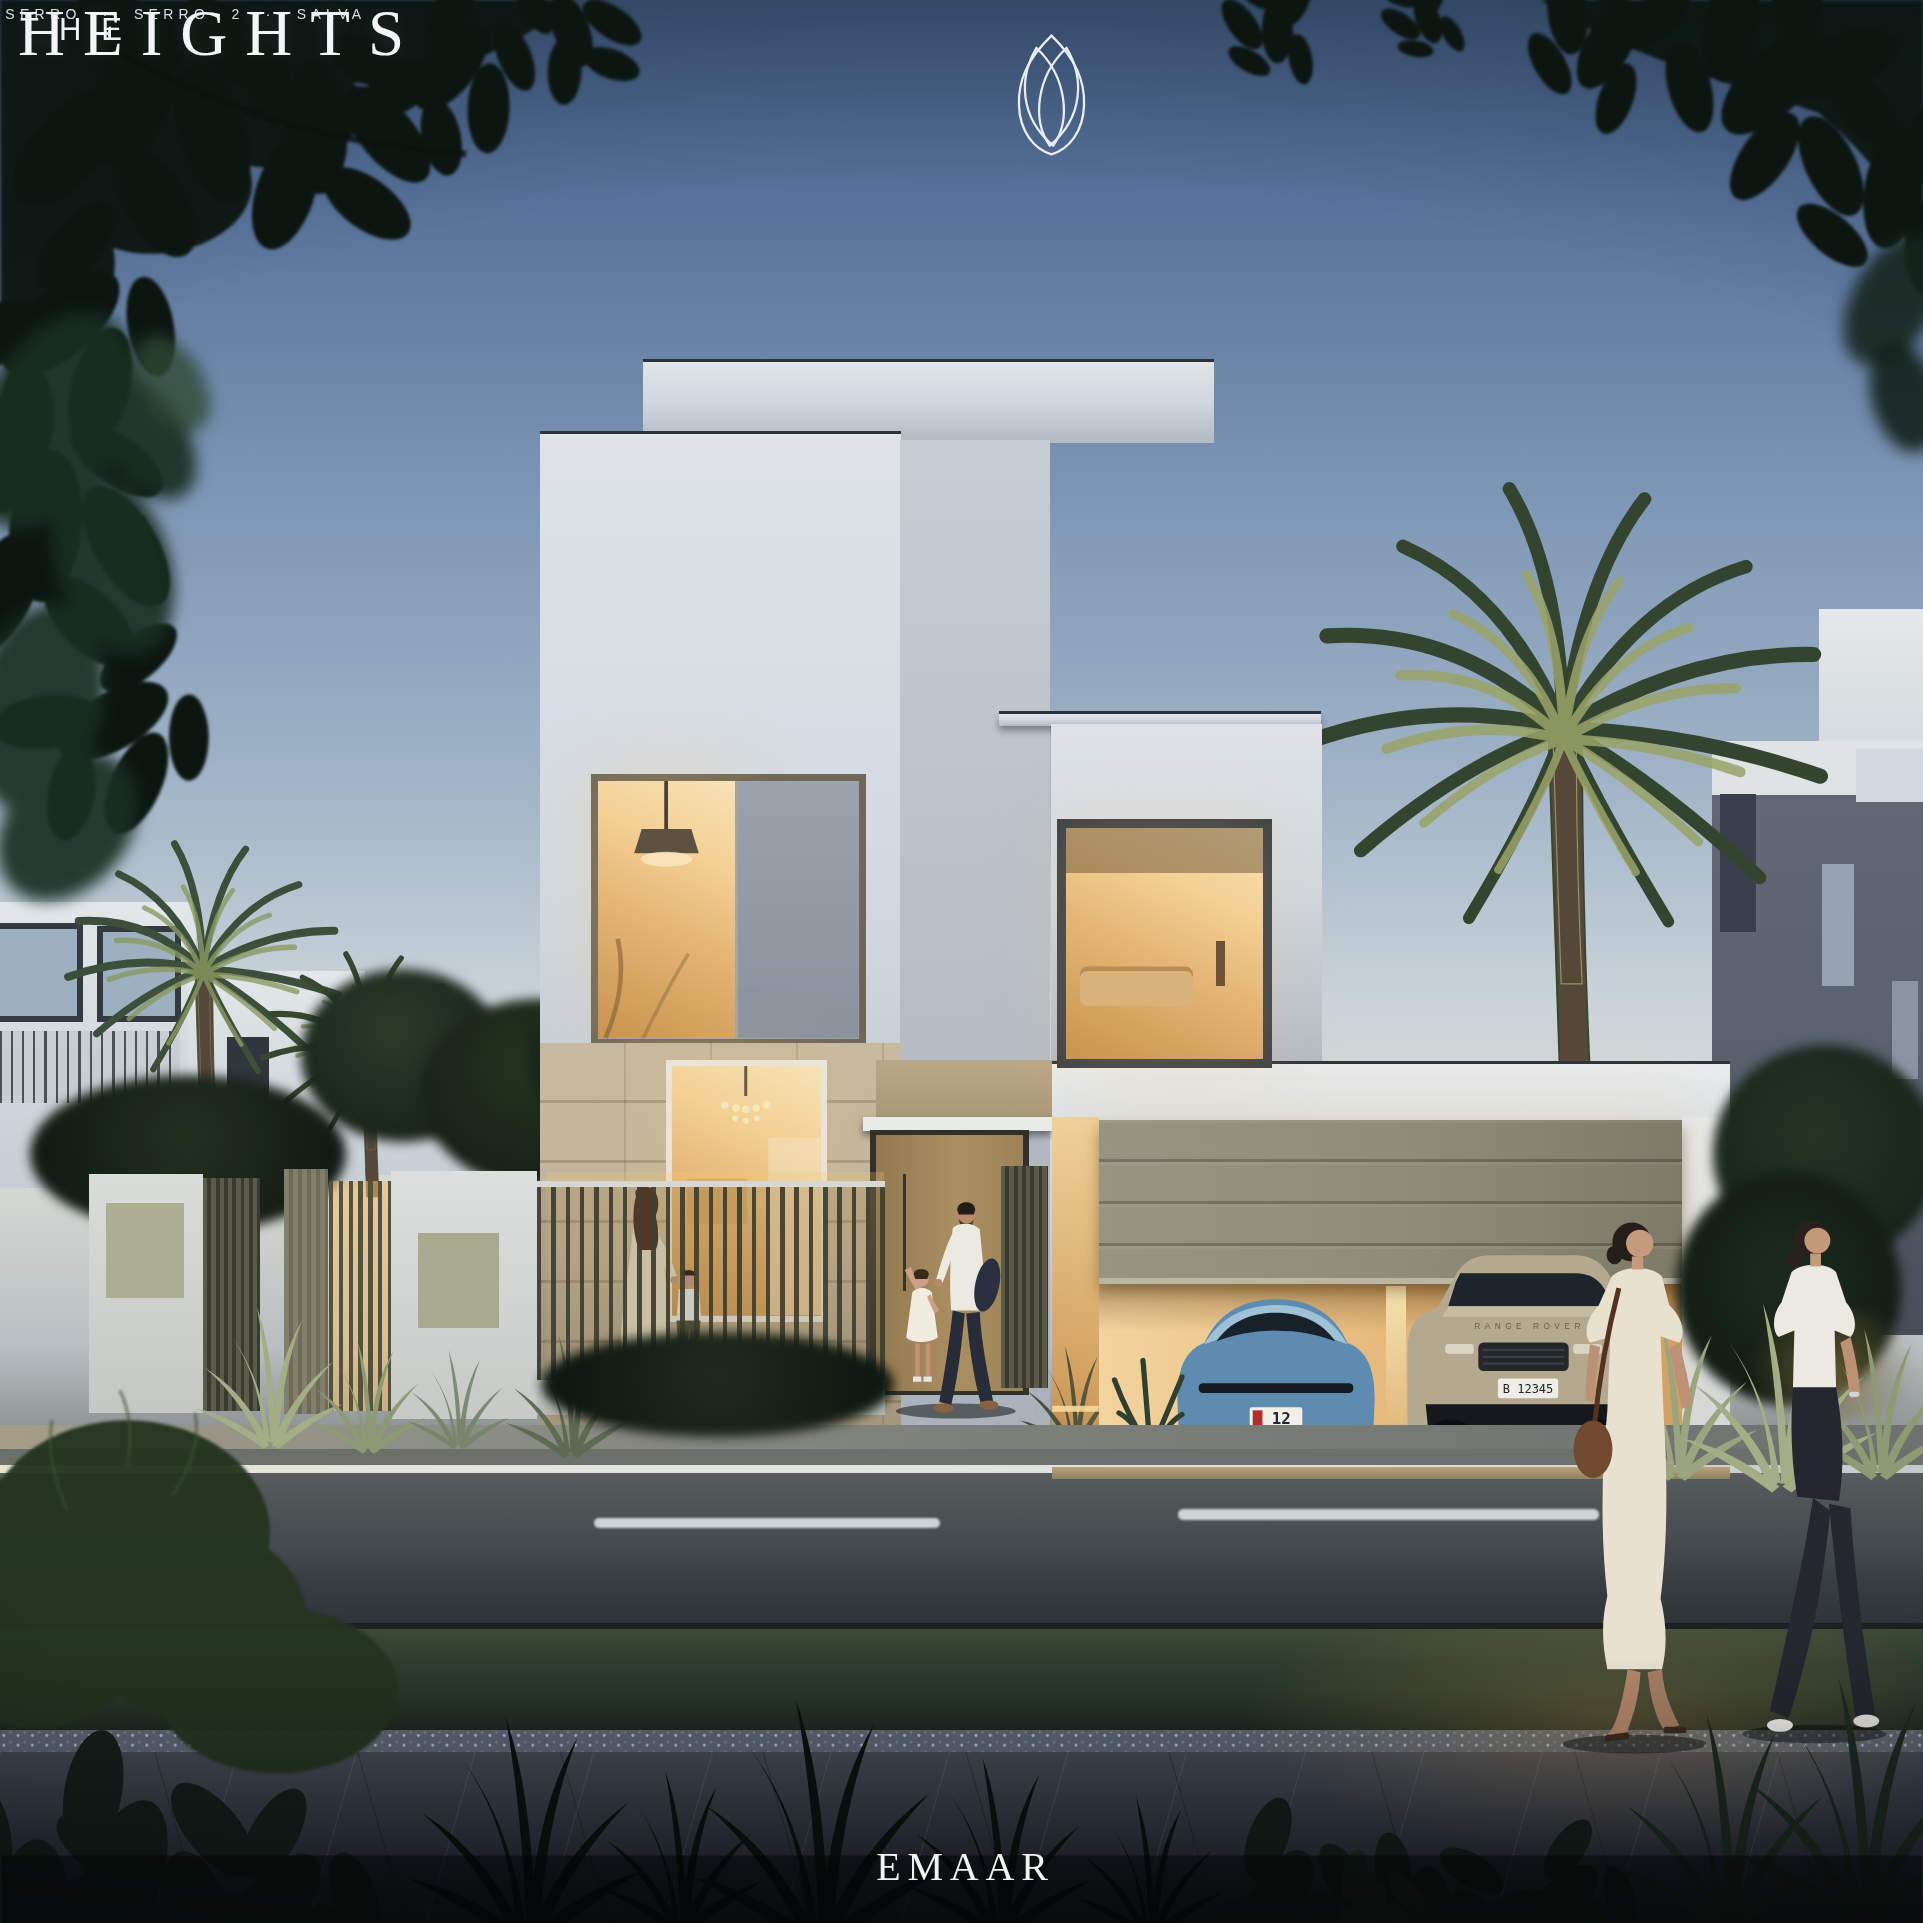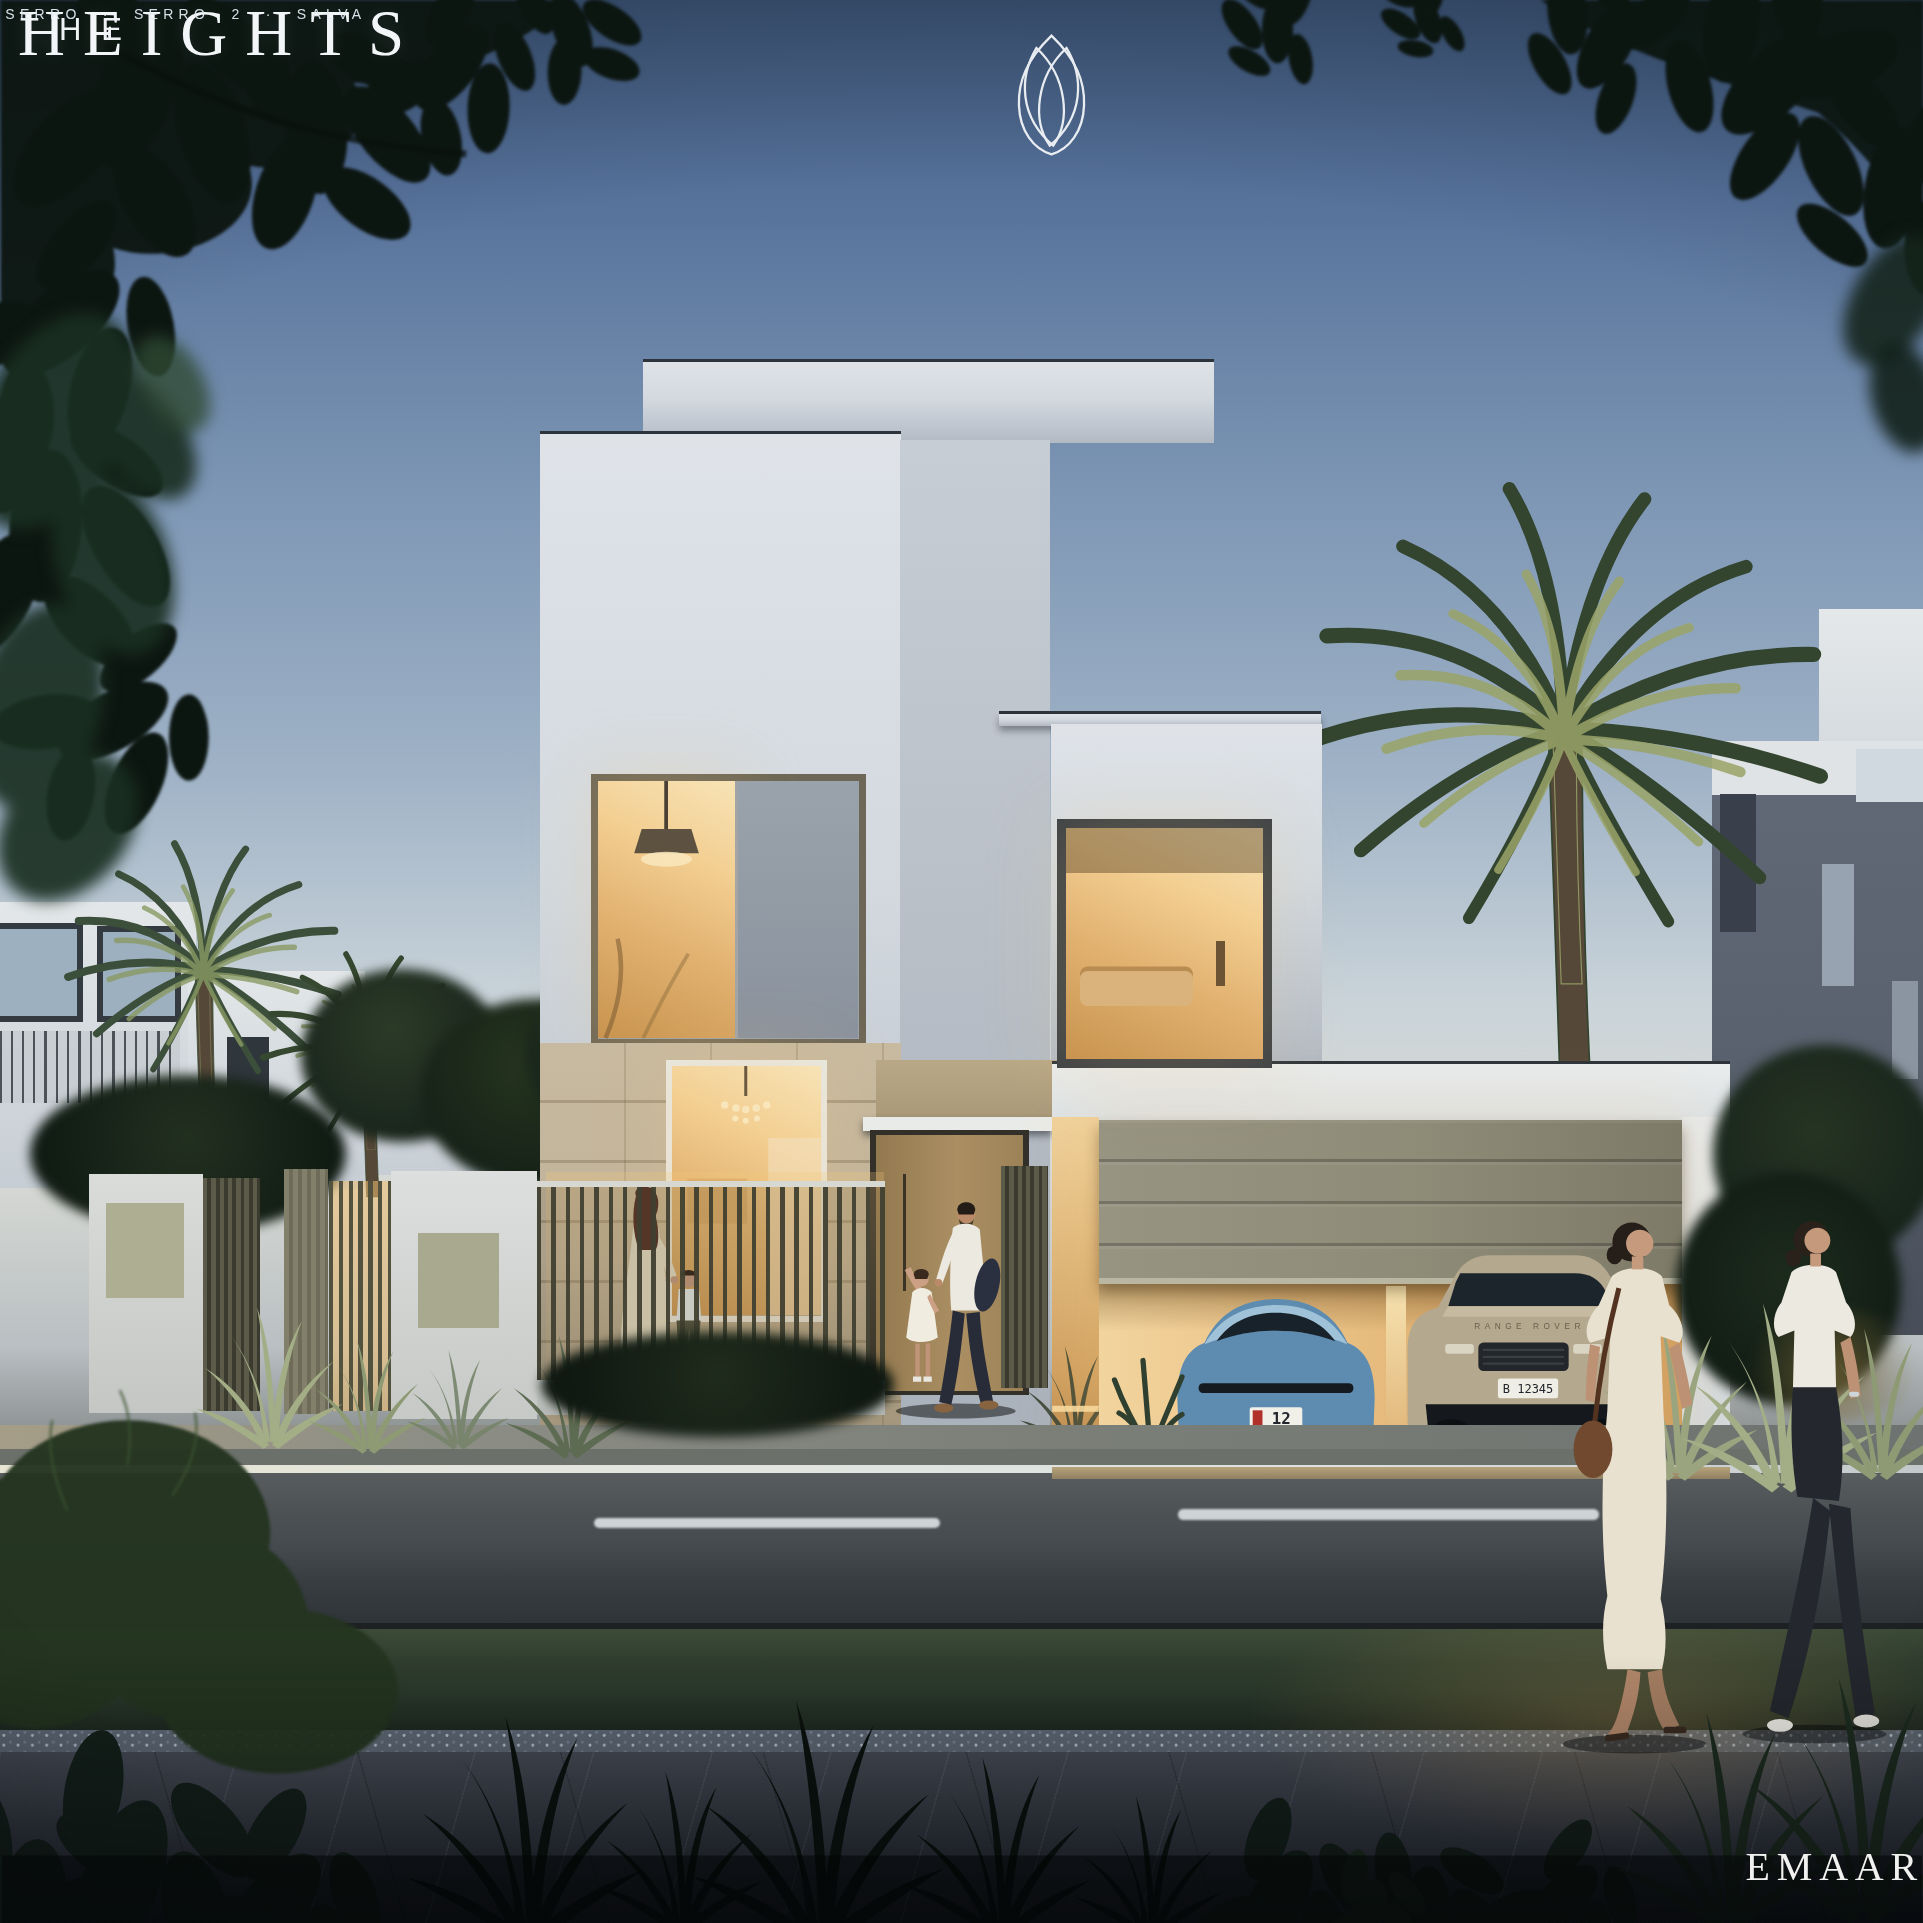--- a/index.html
+++ b/index.html
@@ -63,21 +63,21 @@
   
   .brand{left:0;top:0;width:1924px;text-align:center;color:#f2f5f7;}
   .brand .mark{position:relative;display:inline-block;margin-top:33px;width:89px;height:132px;}
   .pre-title{position:relative;display:block;margin-top:12px;font-family:"Liberation Sans",sans-serif;
     font-size:31px;font-weight:400;letter-spacing:20px;padding-left:20px;color:#eef2f5;}
   .title{position:relative;display:block;margin-top:-4.5px;font-family:"Liberation Serif",serif;
     font-size:65px;font-weight:400;letter-spacing:18px;padding-left:18px;color:#f3f6f8;
     text-shadow:0 0 16.5px rgba(255,255,255,.10);}
   .subtitle{position:relative;display:block;margin-top:6px;font-family:Liberation Sans, sans-serif;
     font-size:14px;letter-spacing:5.3px;padding-left:5.3px;word-spacing:12px;color:rgba(226,234,241,.95);}
-  .developer{left:0;top:1843px;width:1924px;text-align:right;font-family:"Liberation Serif",serif;
+  .developer{left:0;top:1843px;width:1924px;text-align:center;font-family:"Liberation Serif",serif;
     font-size:40px;letter-spacing:6.8px;padding-left:6.8px;color:#f1f2ef;}
   .vignette{left:0;top:0;width:1924px;height:1924px;pointer-events:none;
     background:radial-gradient(115% 115% at 50% 42%, rgba(0,0,0,0) 56%, rgba(4,8,15,.40) 94%),
                linear-gradient(180deg, rgba(0,0,0,0) 86%, rgba(2,4,7,.45) 100%);}
   .plate-text{font-family:"DejaVu Sans Mono",monospace;fill:#22262c;}
 </style>
 </head>
 <body>
 
 <div id="canvas">

